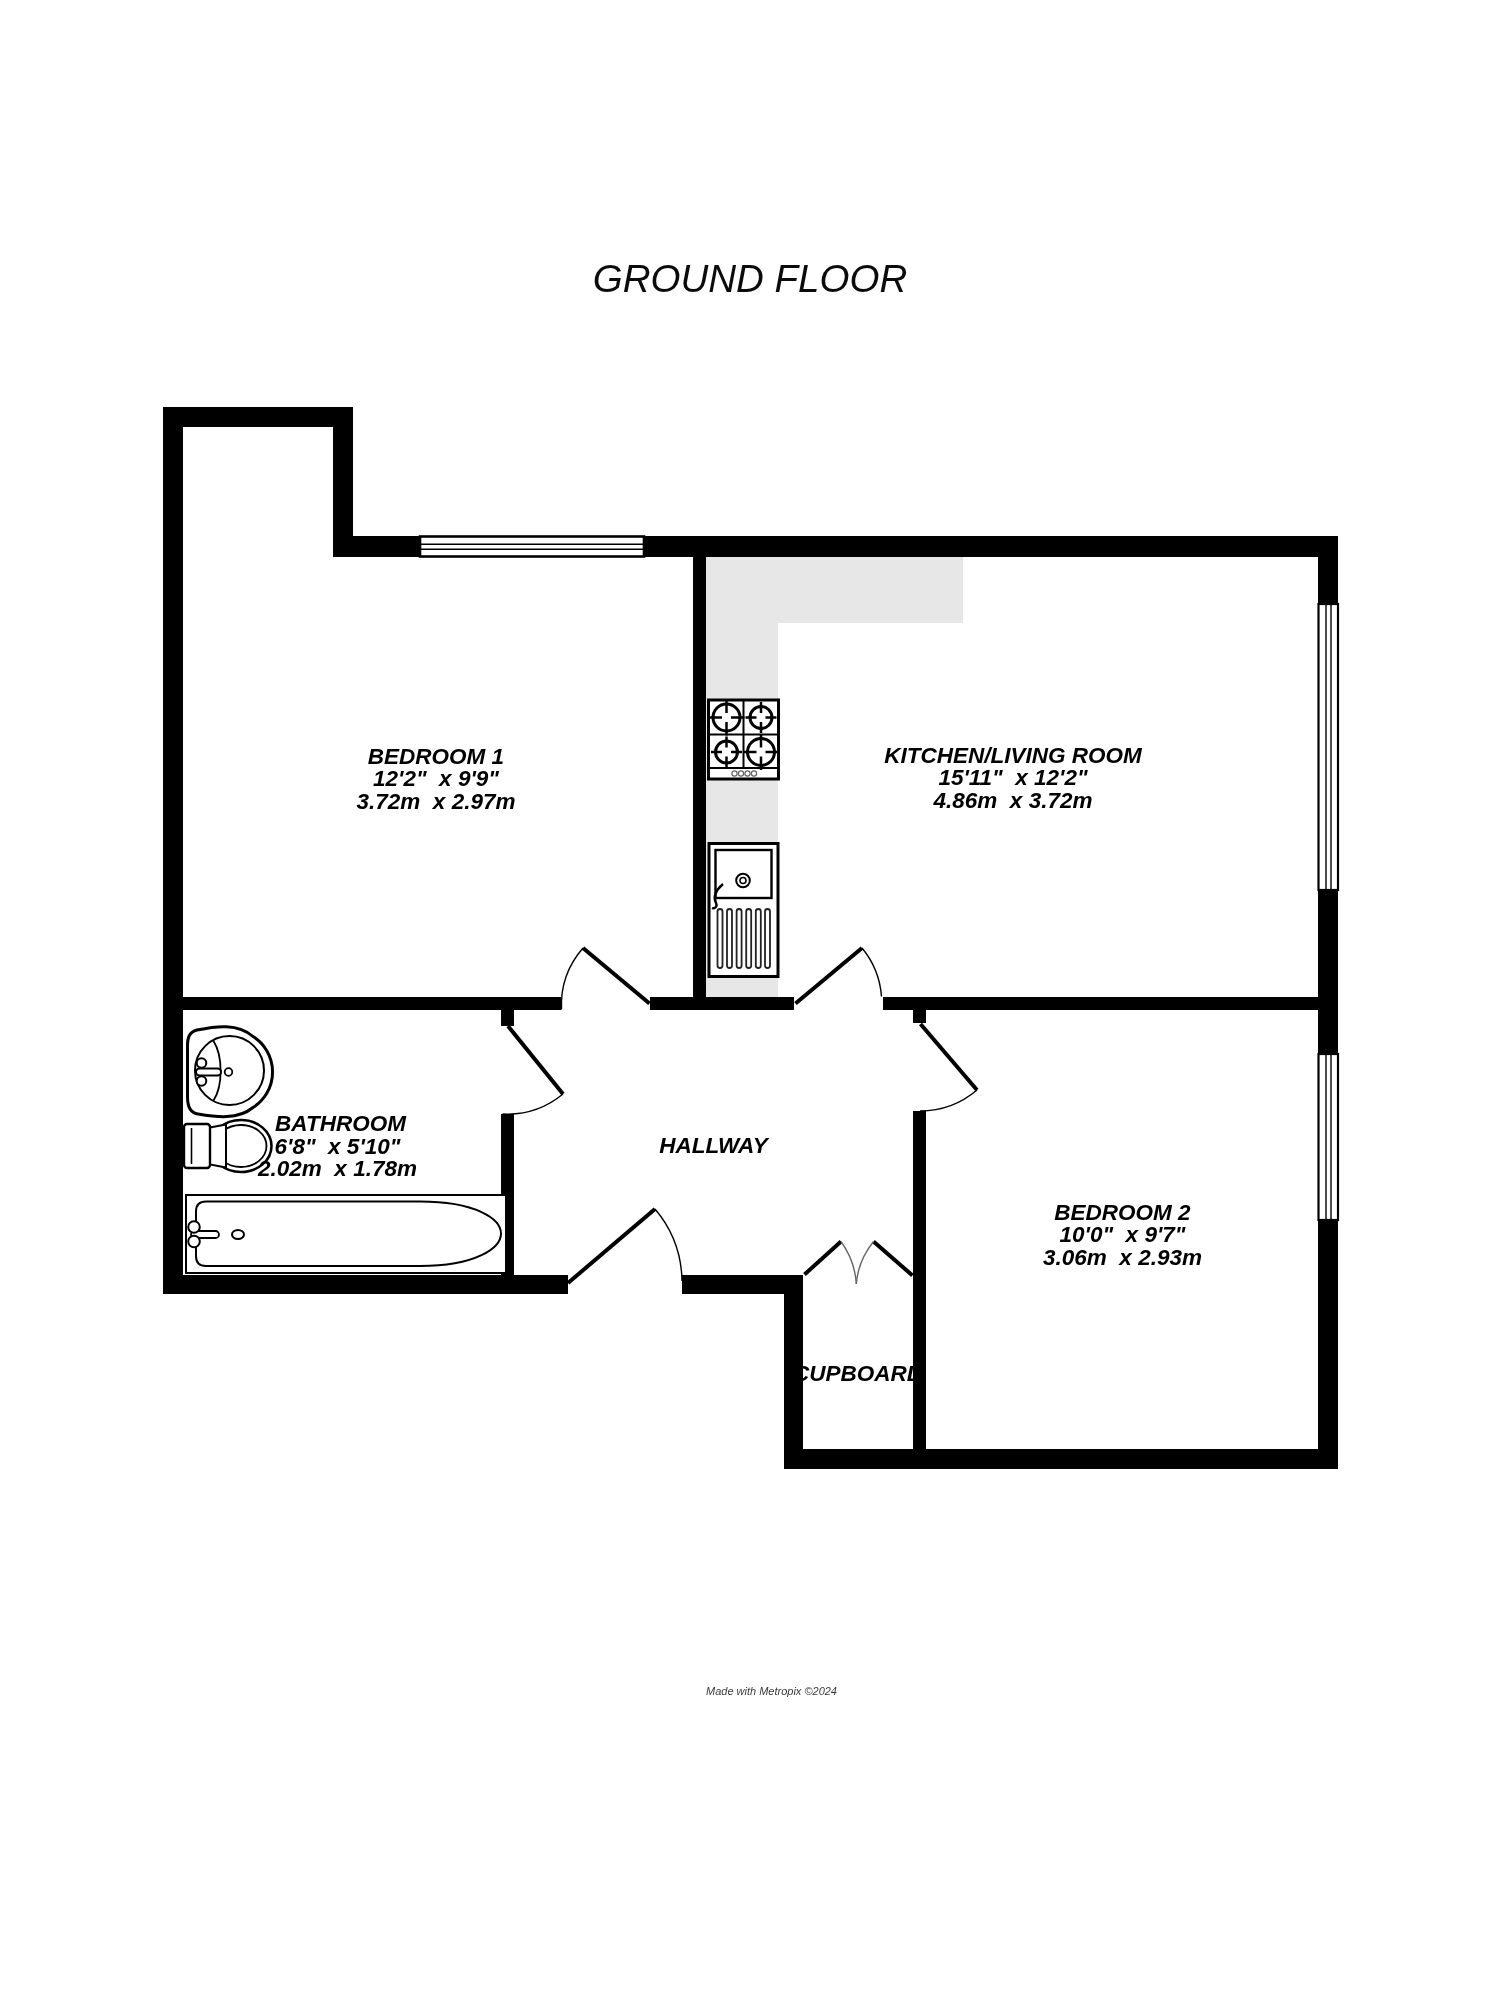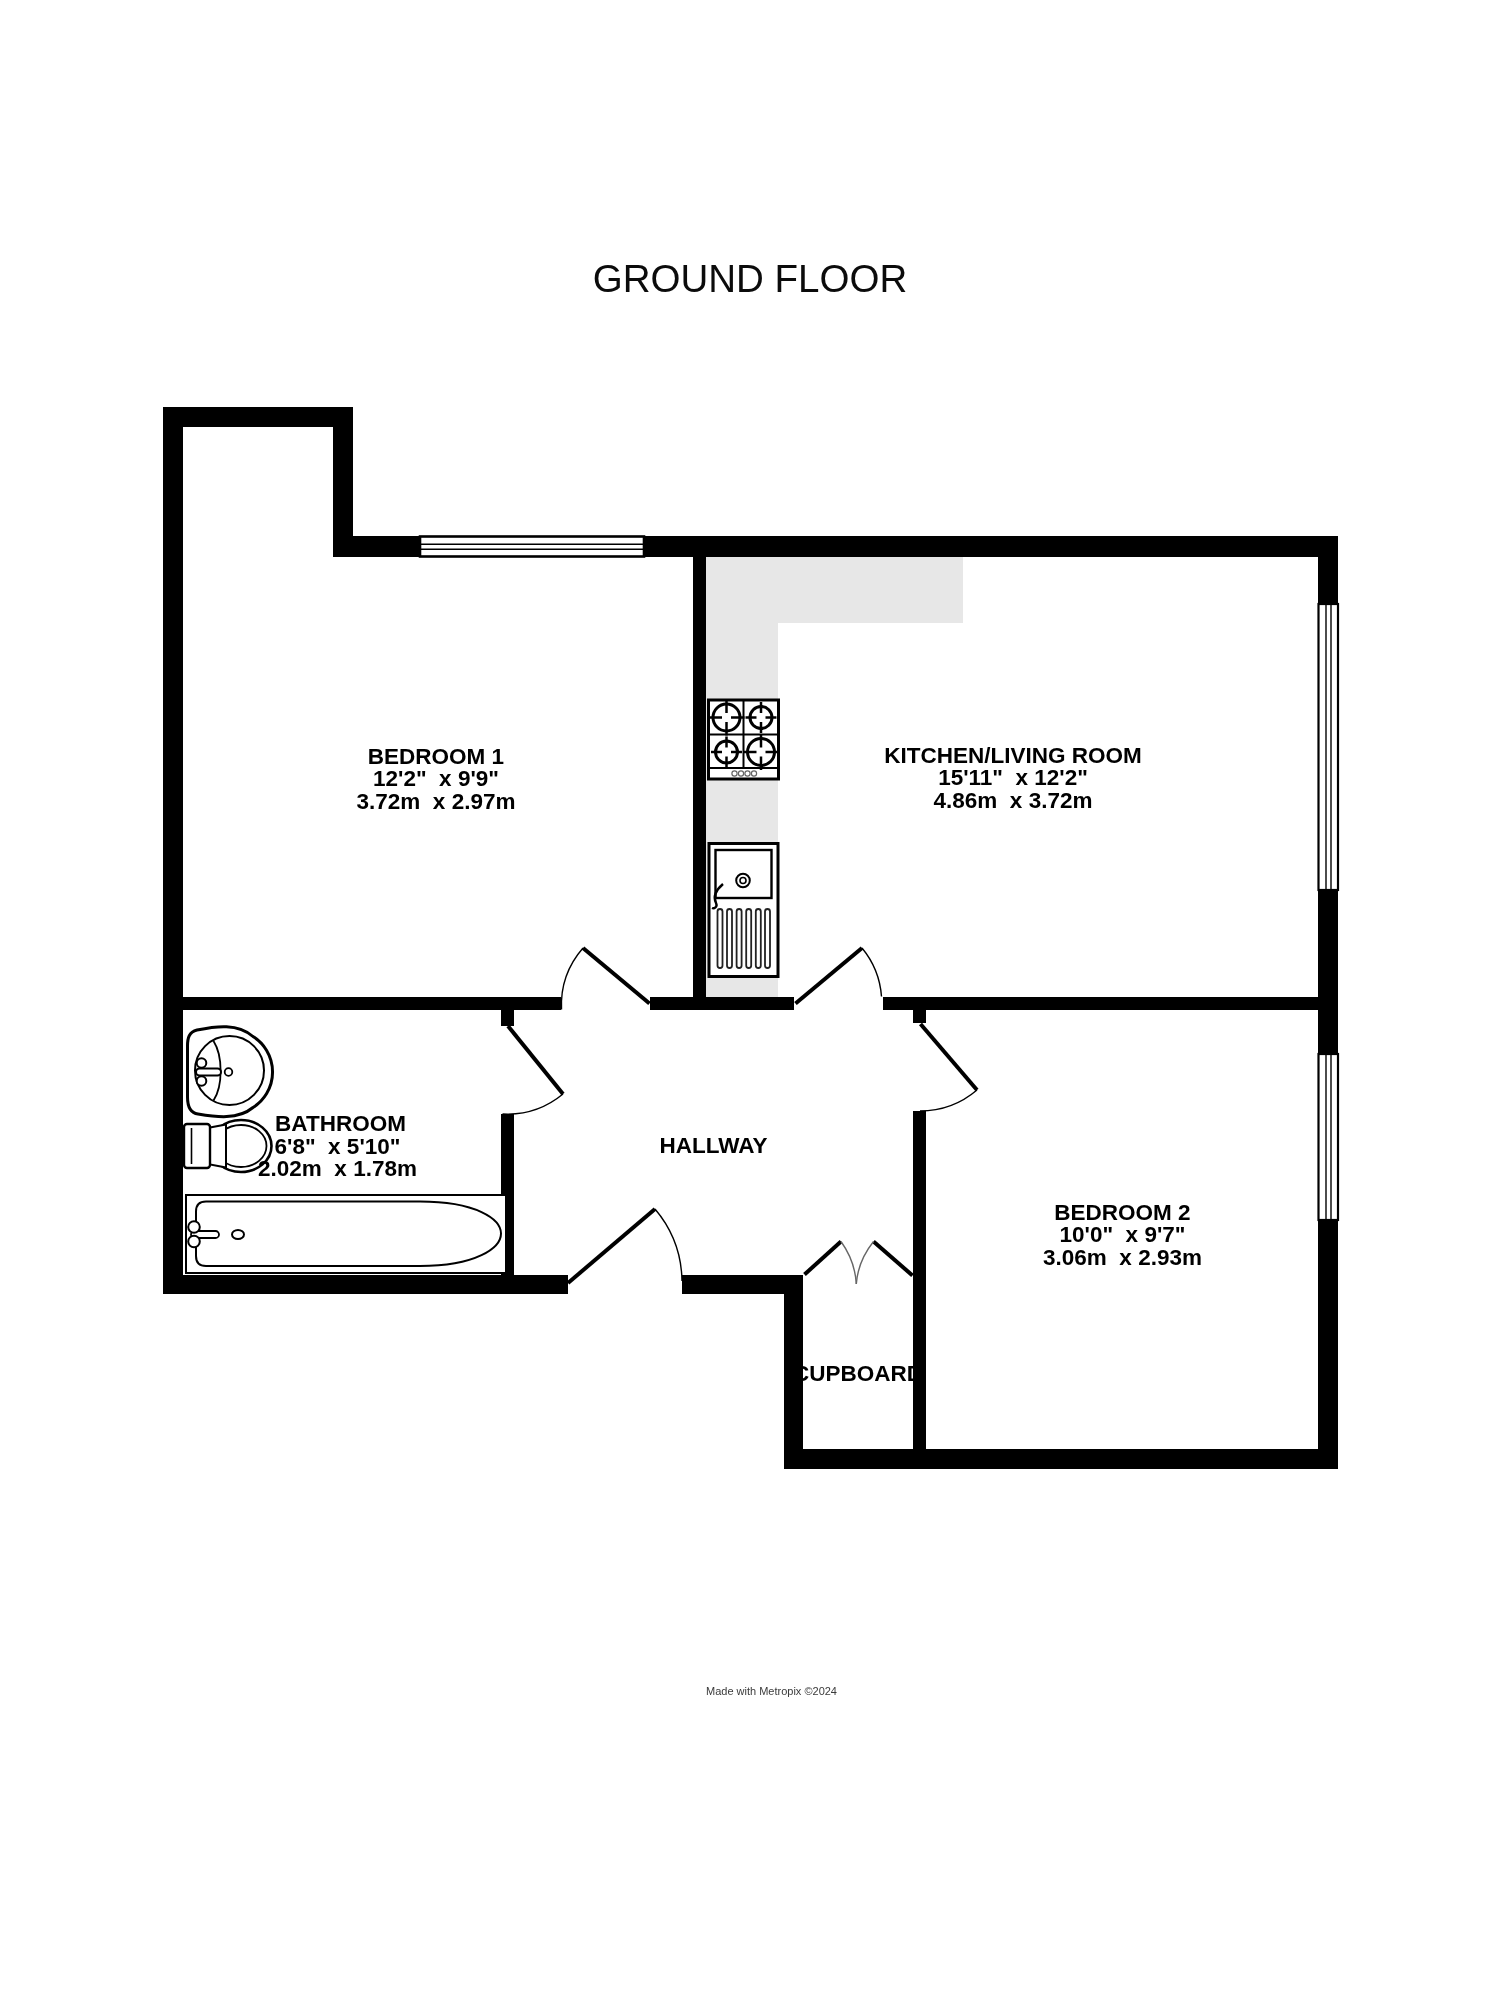--- a/index.html
+++ b/index.html
@@ -1,16 +1,16 @@
 <!DOCTYPE html>
 <html><head>
 <meta charset="utf-8">
 <style>
   html,body{margin:0;padding:0;background:#fff;}
-  .page{position:relative;width:1500px;height:2000px;background:#84cc16;overflow:hidden;}
+  .page{position:relative;width:1500px;height:2000px;background:#84cc16;overflow:hidden;font-style:italic;}
   svg{display:block;}
   text{font-family:"Liberation Sans", sans-serif;}
   .room{font-weight:bold;font-size:22.5px;fill:#000;}
   .cup{font-weight:bold;font-size:22.5px;fill:#000;}
   .title{font-size:38.5px;fill:#0b0b0b;}
   .foot{font-size:11px;fill:#3a3a3a;}
 </style>
 </head>
 <body>
 <div class="page">

